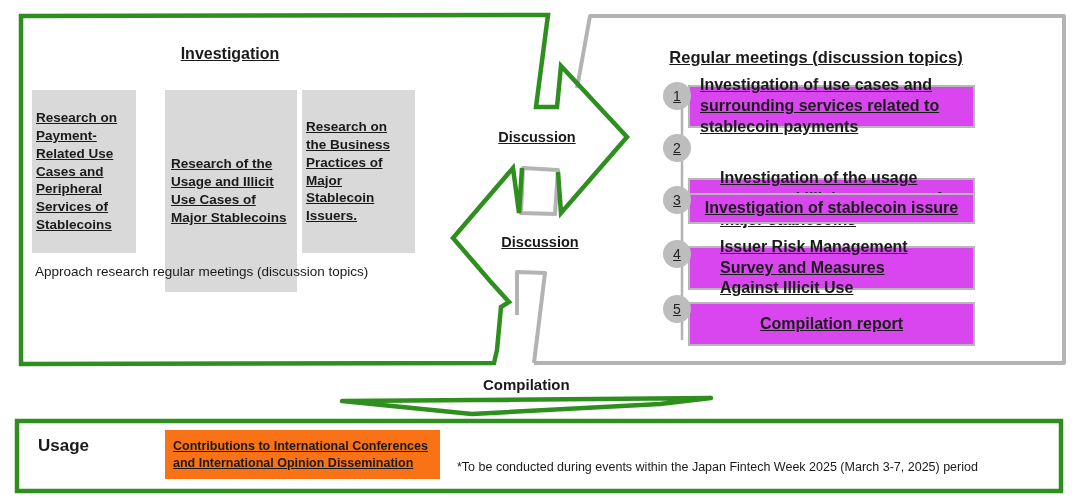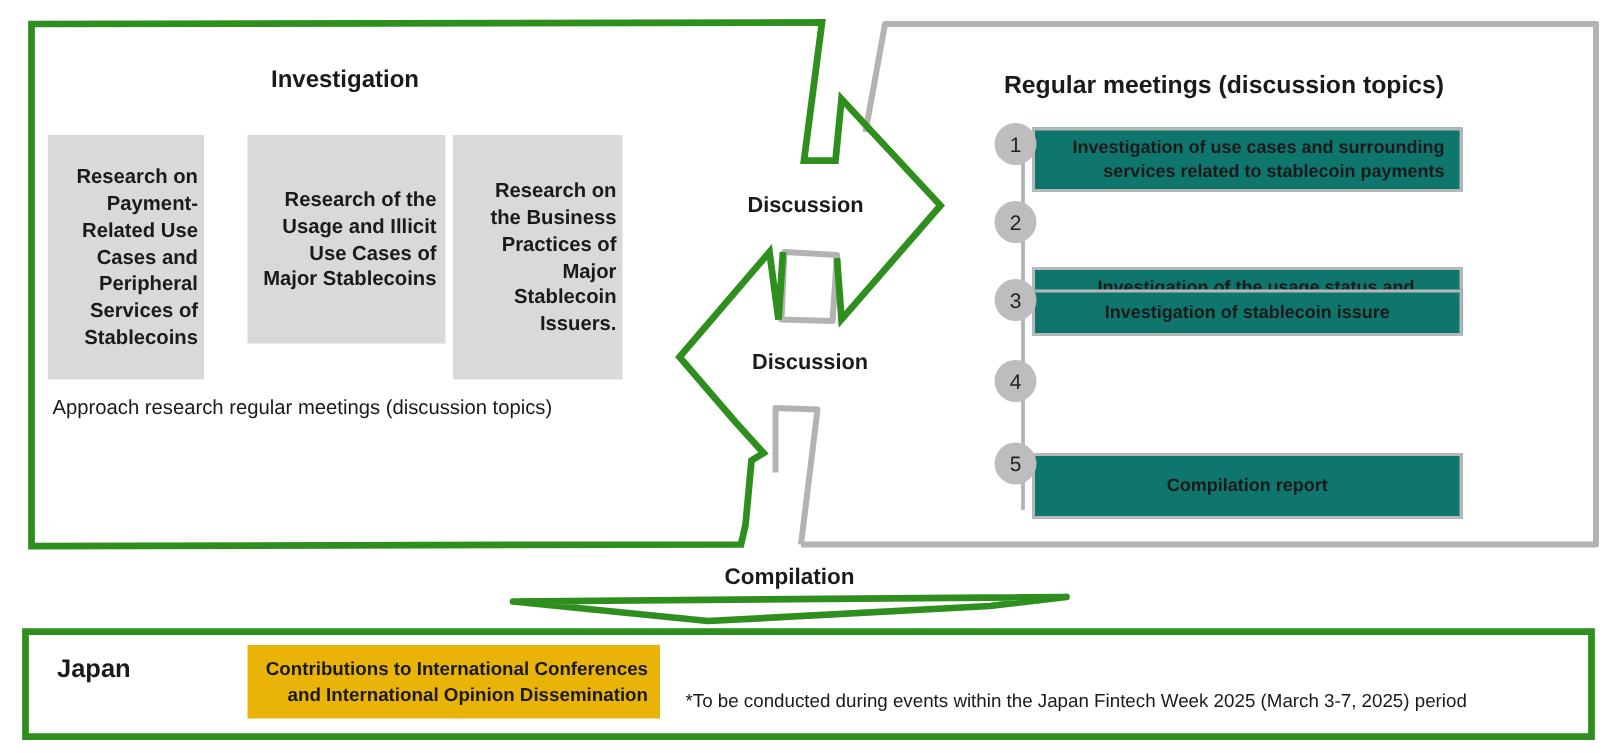--- a/index.html
+++ b/index.html
@@ -2,36 +2,36 @@
 <html><head>
 <meta charset="utf-8">
 <style>
   html,body{margin:0;padding:0;background:#ffffff;}
   #stage{
     position:relative;width:1080px;height:502px;background:#ffffff;
     font-family:"Liberation Sans",sans-serif;color:#1a1a1a;overflow:hidden;
   }
   #shapes{position:absolute;left:0;top:0;width:1080px;height:502px;}
   .abs{position:absolute;}
-  .ctr{display:flex;align-items:center;justify-content:center;text-align:right;}
+  .ctr{display:flex;align-items:center;justify-content:center;text-align:left;text-decoration:underline;}
   .title{font-weight:700;font-size:16px;}
   .graybox{background:#d9d9d9;font-weight:700;font-size:13.5px;line-height:1.32;}
   .flowlabel{font-weight:700;font-size:14.5px;white-space:nowrap;}
   .topicbox{
-    background:#0f766e;border:2.5px solid #b7b7b7;
-    font-weight:700;font-size:12px;line-height:1.3;
+    background:#d946ef;border:2.5px solid #b7b7b7;
+    font-weight:700;font-size:16px;line-height:1.3;
   }
   .numcircle{
     background:#bdbdbd;border-radius:50%;width:28px;height:28px;
     font-size:14px;color:#222;
   }
   .note{font-size:13.5px;}
   .footnote{font-size:12.5px;white-space:nowrap;}
   .reportlabel{font-weight:700;font-size:17px;}
-  .reportbox{background:#eab308;font-weight:700;font-size:12.5px;line-height:1.3;}
+  .reportbox{background:#f97316;font-weight:700;font-size:12.5px;line-height:1.3;}
 </style>
 </head>
 <body>
 
 <div id="stage">
 
   <svg id="shapes" viewBox="0 0 1080 502">
 
     <path d="M 577,88 L 590,16 L 1064,16 L 1064,363 L 534,363" fill="none" stroke-width="4" stroke-linejoin="round" stroke="#b3b3b3"></path>
 
@@ -44,39 +44,40 @@
     <path d="M 522,168 L 519,213 L 513,168 L 453,238 L 490,281 L 509,302 L 501,307 L 497,350 L 494,363 L 21,364 L 21,16 L 548,15 L 536,107 L 557,107 L 561,66 L 627,137 L 561,213 L 558,172" fill="none" stroke-width="4.5" stroke-linejoin="miter" stroke="#2e8f1e"></path>
 
     <path d="M 342,401 L 711,398 L 660,404 L 472,414 Z" fill="none" stroke-width="4.5" stroke-linejoin="round" stroke="#2e8f1e"></path>
 
     <path d="M 17,421 L 1061,421 L 1061,491 L 17,491 Z" fill="none" stroke-width="4.5" stroke-linejoin="miter" stroke="#2e8f1e"></path>
   </svg>
 
   <div class="abs title ctr" style="left:120px;top:44px;width:220px;height:20px;">Investigation</div>
 
   <div class="abs graybox ctr" style="left:32px;top:90px;width:104px;height:163px;padding:0 4px;box-sizing:border-box;">Research on Payment-Related Use Cases and Peripheral Services of Stablecoins</div>
-  <div class="abs graybox ctr" style="left:165px;top:90px;width:132px;height:139px;padding:0 6px;box-sizing:border-box;">Research of the Usage and Illicit Use Cases of Major Stablecoins</div>
+  <div class="abs graybox ctr" style="left:165px;top:90px;width:132px;height:202px;padding:0 6px;box-sizing:border-box;">Research of the Usage and Illicit Use Cases of Major Stablecoins</div>
   <div class="abs graybox ctr" style="left:302px;top:90px;width:113px;height:163px;padding:0 4px;box-sizing:border-box;">Research on the Business Practices of Major Stablecoin Issuers.</div>
 
   <div class="abs note" style="left:35px;top:264px;width:420px;">Approach research regular meetings (discussion topics)</div>
 
   <div class="abs flowlabel ctr" style="left:477px;top:128px;width:120px;height:18px;">Discussion</div>
   <div class="abs flowlabel ctr" style="left:480px;top:233px;width:120px;height:18px;">Discussion</div>
   <div class="abs flowlabel" style="left:483px;top:376px;font-size:15px;">Compilation</div>
 
   <div class="abs title ctr" style="left:636px;top:46px;width:360px;height:22px;font-size:16.5px;">Regular meetings (discussion topics)</div>
 
   <div class="abs topicbox ctr" style="left:688px;top:85px;width:287px;height:43px;box-sizing:border-box;padding:0 10px;">Investigation of use cases and surrounding services related to stablecoin payments</div>
   <div class="abs topicbox ctr" style="left:688px;top:140px;width:287px;height:43px;box-sizing:border-box;padding:0 30px;margin-top:38px;">Investigation of the usage status and illicit use cases of major stablecoins</div>
   <div class="abs topicbox ctr" style="left:688px;top:193px;width:287px;height:31px;box-sizing:border-box;padding:0 10px;">Investigation of stablecoin issure</div>
+  <div class="abs topicbox ctr" style="left:688px;top:246px;width:287px;height:44px;box-sizing:border-box;padding:0 30px;">Issuer Risk Management Survey and Measures Against Illicit Use</div>
   <div class="abs topicbox ctr" style="left:688px;top:302px;width:287px;height:44px;box-sizing:border-box;padding:0 10px;">Compilation report</div>
 
   <div class="abs numcircle ctr" style="left:663px;top:82px;">1</div>
   <div class="abs numcircle ctr" style="left:663px;top:134px;">2</div>
   <div class="abs numcircle ctr" style="left:663px;top:186px;">3</div>
   <div class="abs numcircle ctr" style="left:663px;top:240px;">4</div>
   <div class="abs numcircle ctr" style="left:663px;top:295px;">5</div>
 
-  <div class="abs reportlabel" style="left:38px;top:436px;">Japan</div>
+  <div class="abs reportlabel" style="left:38px;top:436px;">Usage</div>
   <div class="abs reportbox ctr" style="left:165px;top:430px;width:275px;height:49px;box-sizing:border-box;padding:0 8px;">Contributions to International Conferences and International Opinion Dissemination</div>
   <div class="abs footnote" style="left:457px;top:460px;">*To be conducted during events within the Japan Fintech Week 2025 (March 3-7, 2025) period</div>
 
 </div>
 
 </body></html>

